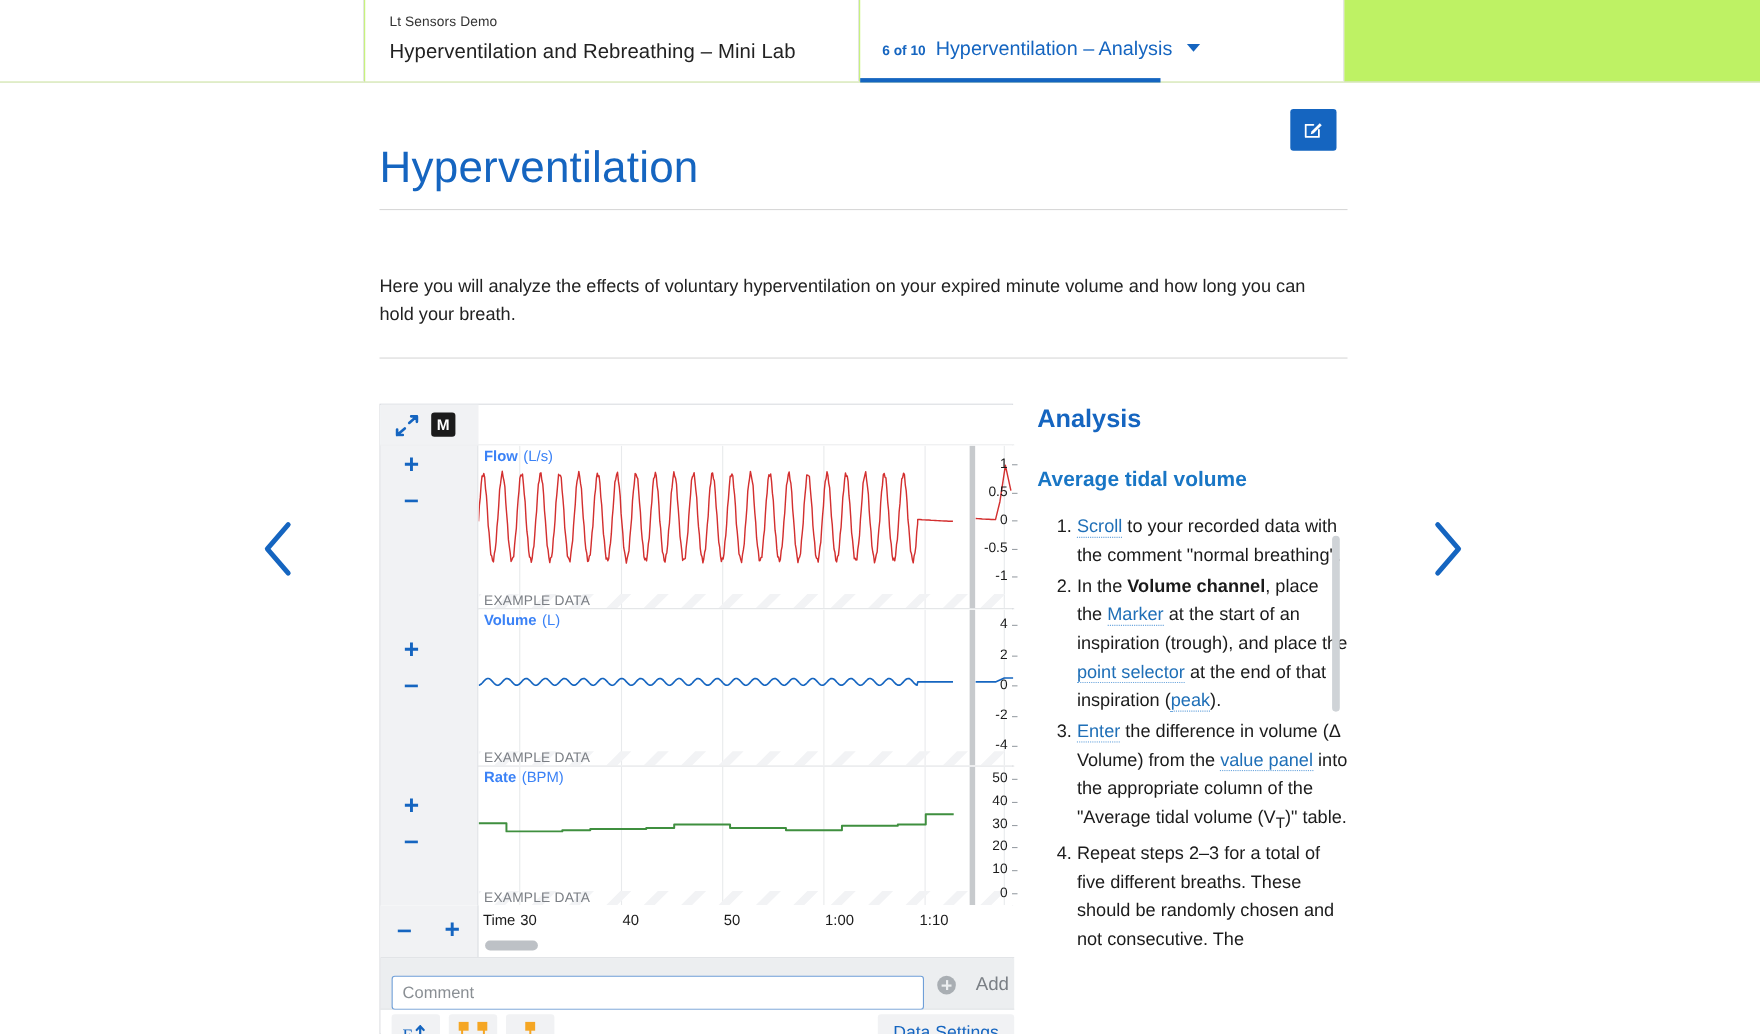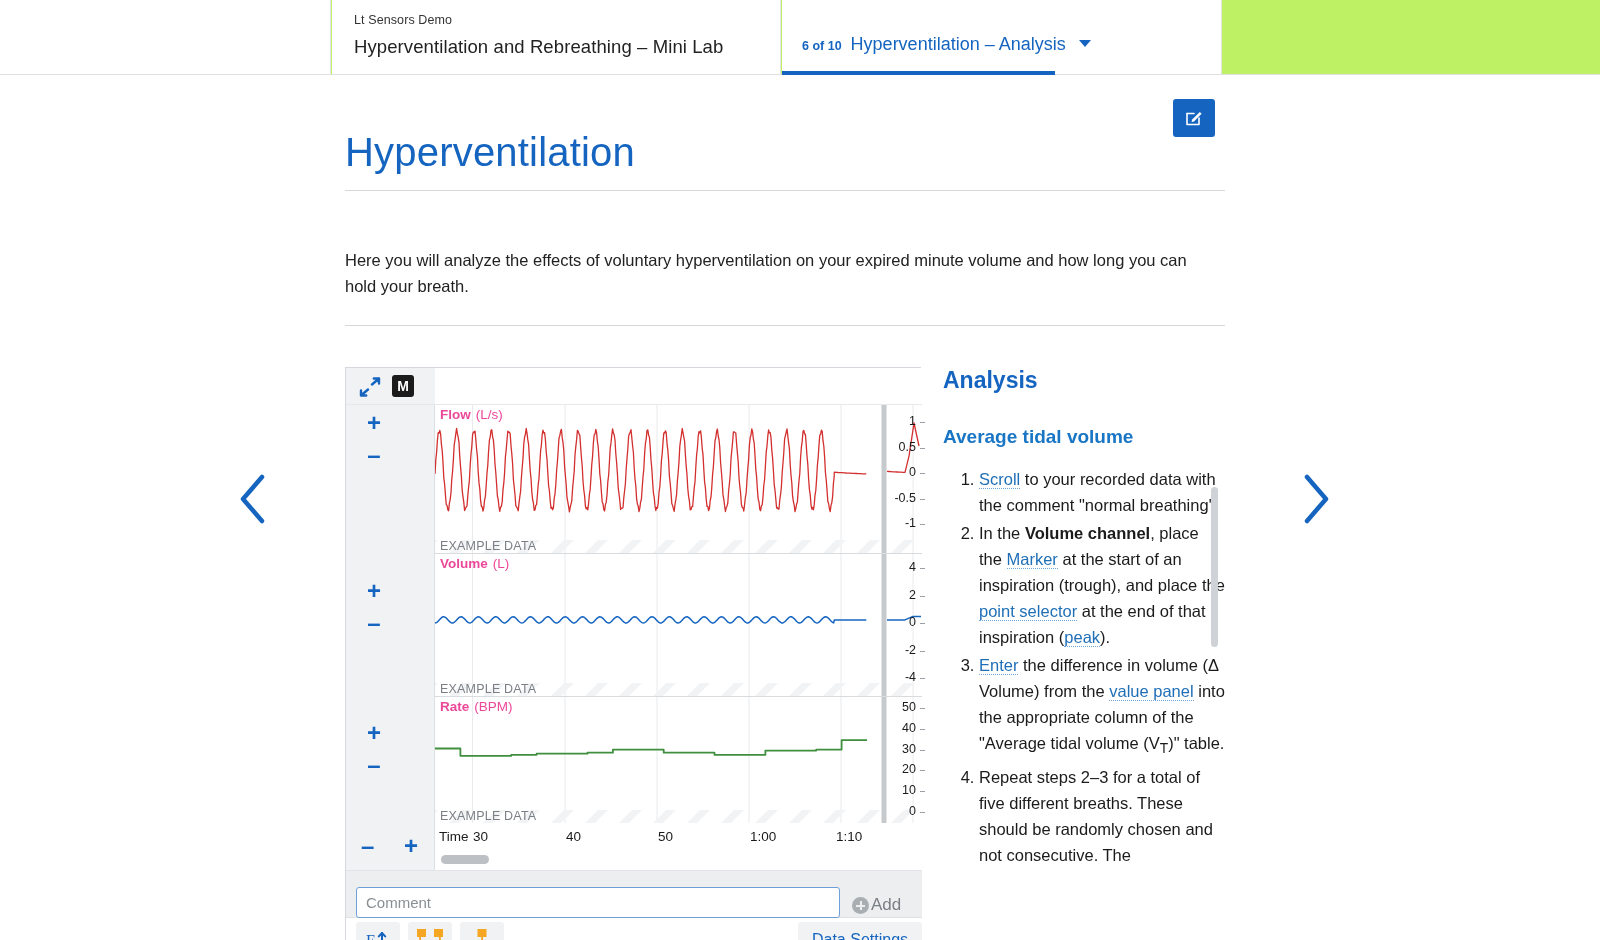--- a/index.html
+++ b/index.html
@@ -113,21 +113,21 @@
   .zoom-grp { position: absolute; left: 13px; width: 30px; }
   .zoom-plus, .zoom-minus {
     color: #1565c0; font-size: 24px; font-weight: bold; line-height: 20px;
     cursor: pointer; user-select: none; text-align: center;
   }
   .zoom-minus { margin-top: 12px; }
 
   .chan-area { position: absolute; left: 89px; background: #fff; overflow: hidden; }
   .chan-label {
     position: absolute; left: 5px; top: 2px; font-size: 13.5px;
-    font-weight: bold; color: #ec4899; z-index: 4; white-space: nowrap;
+    font-weight: bold; color: #3b82f6; z-index: 4; white-space: nowrap;
   }
   .chan-label span.unit { font-weight: normal; margin-left: 5px; }
   .example-data {
     position: absolute; left: 5px; font-size: 12.5px; color: #7b7f85;
     letter-spacing: .2px; z-index: 4; white-space: nowrap;
   }
   .ytick {
     position: absolute; right: 0; width: 89px; text-align: right;
     font-size: 12.5px; color: #1b1b1b; padding-right: 4px;
   }
@@ -160,22 +160,22 @@
     background: #eceef0; border-bottom: 1px solid #dfe2e5;
   }
   #comment-input {
     position: absolute; left: 10px; top: 16px; width: 484px; height: 31px;
     border: 1px solid #6f9fd8; border-radius: 3px; background: #fff;
     font-size: 15px; color: #222; padding: 0 9px; outline: none;
     font-family: "Liberation Sans", sans-serif;
   }
   #comment-input::placeholder { color: #8a8f94; }
   #add-btn {
-    position: absolute; left: 506px; top: 24px; display: flex;
-    align-items: center; gap: 2px; cursor: pointer;
+    position: absolute; left: 506px; top: 14px; display: flex;
+    align-items: center; gap: 18px; cursor: pointer;
   }
   #add-circle {
     width: 17px; height: 17px; border-radius: 50%; background: #a9aeb3;
     position: relative;
   }
   #add-circle::before, #add-circle::after {
     content:''; position:absolute; background:#eceef0;
   }
   #add-circle::before { left:4px; top:8px; width:9px; height:2px; }
   #add-circle::after  { left:7.5px; top:4.5px; width:2px; height:9px; }

